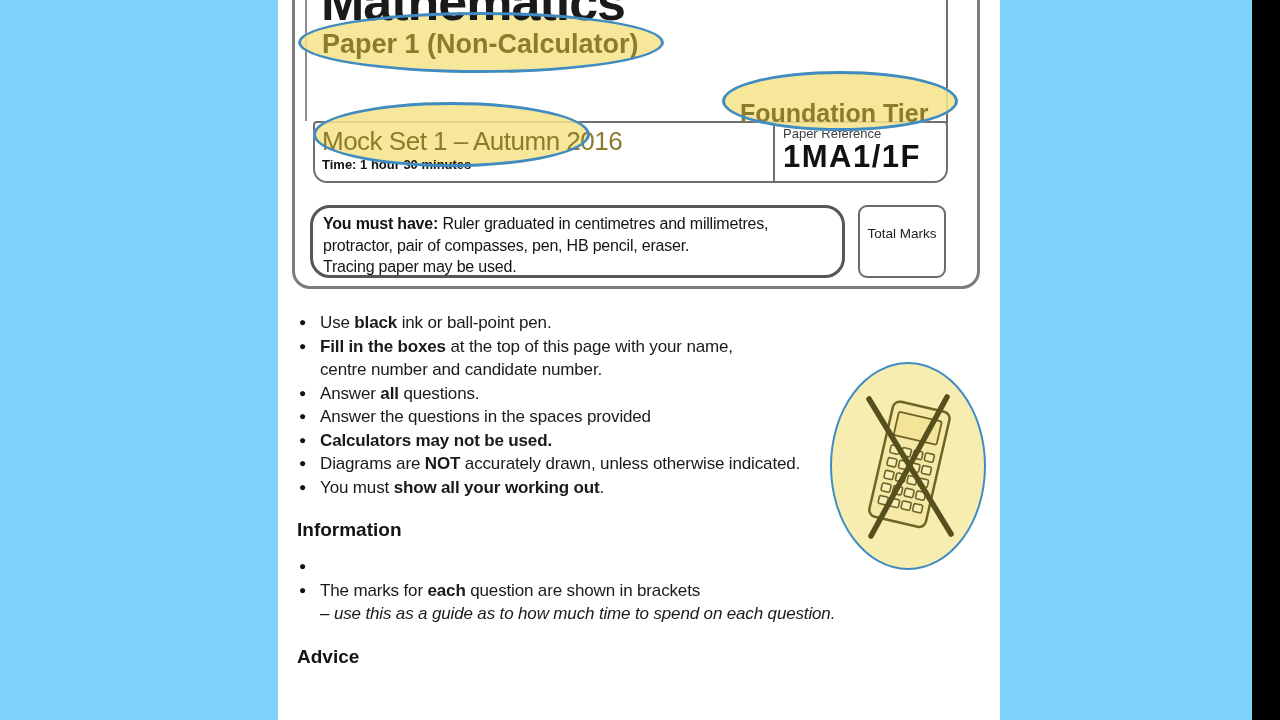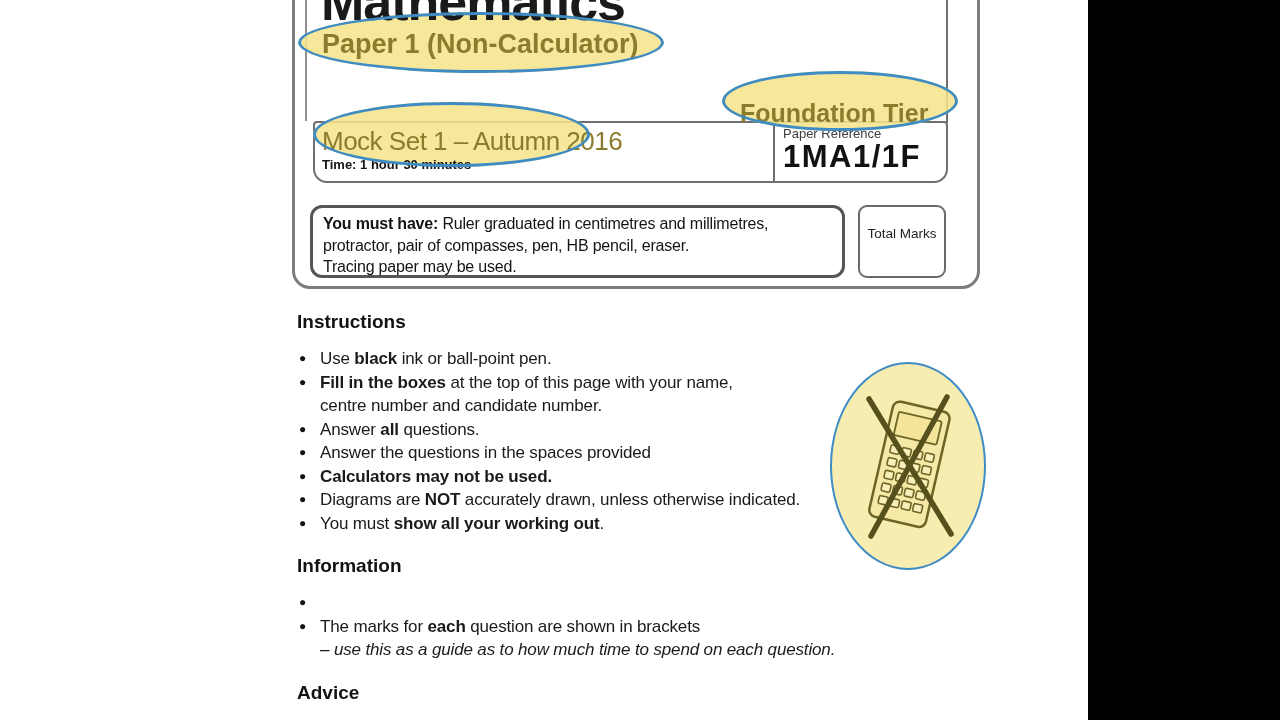--- a/index.html
+++ b/index.html
@@ -2,21 +2,21 @@
 <html><head>
 <meta charset="utf-8">
 <style>
   * { box-sizing: border-box; }
   html, body { margin: 0; padding: 0; background: #000; }
   body {
     width: 1280px; height: 720px; overflow: hidden;
     font-family: "Liberation Sans", sans-serif;
     -webkit-font-smoothing: antialiased;
   }
-  .frame { position: relative; width: 1088px; height: 720px; background: #ffffff; }
+  .frame { position: relative; width: 1252px; height: 720px; background: #7dd3fc; }
   .page {
     position: absolute; left: 278px; top: 0; width: 722px; height: 720px;
     background: #ffffff; overflow: hidden;
   }
 
   
   .card {
     position: absolute; left: 14px; top: -50px; width: 688px; height: 339px;
     border: 3px solid #7d7d7d; border-radius: 18px; z-index: 1;
   }
@@ -65,21 +65,21 @@
     position: absolute; left: 505px; top: 126px; z-index: 1;
     font-size: 13px; color: #3c3c3c; white-space: nowrap;
   }
   .paper-ref-value {
     position: absolute; left: 505px; top: 139px; z-index: 1;
     font-size: 31px; font-weight: bold; letter-spacing: 1.5px; color: #121212; white-space: nowrap;
   }
 
   .musthave {
     position: absolute; left: 32px; top: 205px; width: 535px; height: 73px;
-    border: 3px solid #565656; border-radius: 12px; z-index: 1;
+    border: 3px solid #565656; border-radius: 20px; z-index: 1;
     padding: 5px 16px 0 10px; overflow: hidden;
   }
   .mh-line { font-size: 16px; line-height: 21.5px; color: #141414; white-space: nowrap; letter-spacing: -0.2px; }
 
   .totalmarks {
     position: absolute; left: 580px; top: 205px; width: 88px; height: 73px;
     border: 2px solid #6a6a6a; border-radius: 9px; z-index: 1;
     text-align: center; padding-top: 19px; font-size: 13.5px; color: #222;
   }
 
@@ -148,21 +148,20 @@
     <div class="totalmarks">
       <span>Total Marks</span>
     </div>
 
     <div class="hl-ring hl-paper1"></div>
     <div class="hl-ring hl-mock"></div>
     <div class="hl-ring hl-foundation"></div>
 
     <div class="content" id="sections">
         <div class="section">
-          <div class="section-heading">Instructions</div>
           <div class="bullet-line"><span class="dot">●</span><span>Use </span><span class="b">black</span><span> ink or ball-point pen.</span></div>
           <div class="bullet-line"><span class="dot">●</span><span class="b">Fill in the boxes</span><span> at the top of this page with your name,</span></div>
           <div class="bullet-line"><span>centre number and candidate number.</span></div>
           <div class="bullet-line"><span class="dot">●</span><span>Answer </span><span class="b">all</span><span> questions.</span></div>
           <div class="bullet-line"><span class="dot">●</span><span>Answer the questions in the spaces provided</span></div>
           <div class="bullet-line"><span class="dot">●</span><span class="b">Calculators may not be used.</span></div>
           <div class="bullet-line"><span class="dot">●</span><span>Diagrams are </span><span class="b">NOT</span><span> accurately drawn, unless otherwise indicated.</span></div>
           <div class="bullet-line"><span class="dot">●</span><span>You must </span><span class="b">show all your working out</span><span>.</span></div>
         </div>
         <div class="section">

